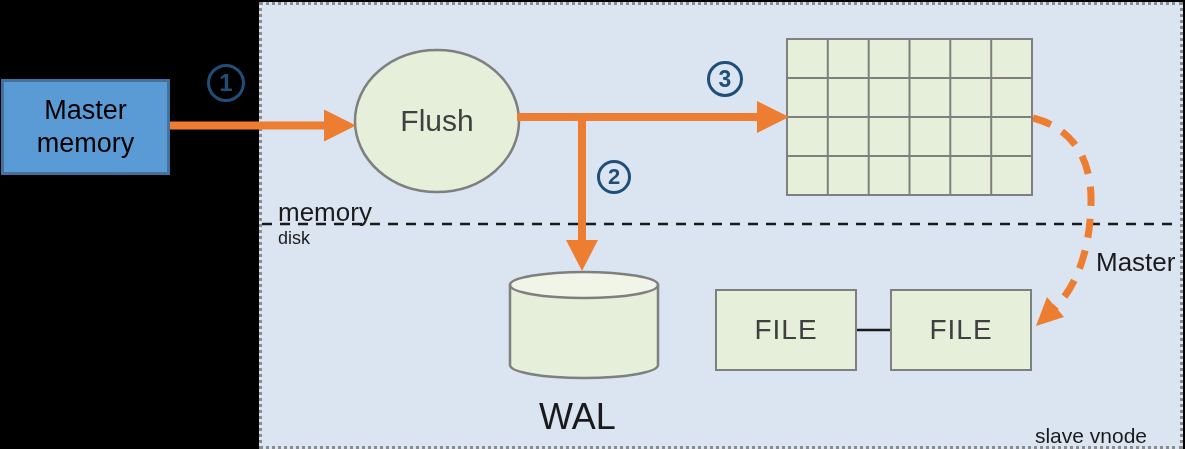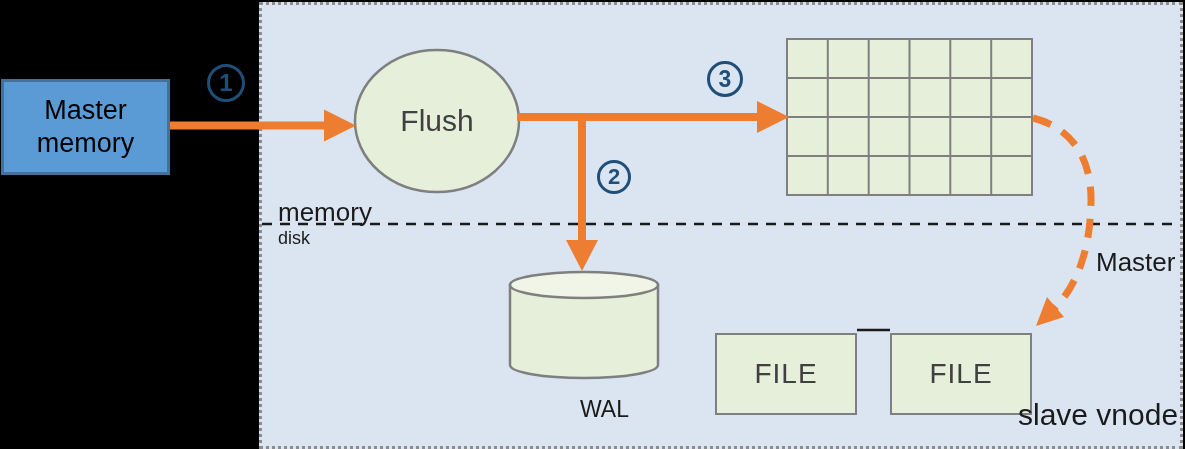--- a/index.html
+++ b/index.html
@@ -71,29 +71,28 @@
     width: 142px; height: 82px;
     background: #e6efda;
     border: 2px solid #7f7f7f;
     box-sizing: border-box;
     display: flex;
     align-items: center;
     justify-content: center;
     font-size: 28px;
     color: #404040;
     letter-spacing: 1px;
-    margin-top: 44px;
   }
   #file-box-1 { left: 715px; }
   #file-box-2 { left: 890px; }
   #memory-label { left: 278px; top: 197px; font-size: 26px; }
   #disk-label   { left: 278px; top: 228px; font-size: 18px; }
-  #wal-label    { left: 539px; top: 396px; width: 90px; text-align: right; font-size: 23px; }
+  #wal-label    { left: 539px; top: 396px; width: 90px; text-align: left; font-size: 36px; }
   #flush-label  { left: 1096px; top: 247px; font-size: 26px; }
-  #slave-vnode-label { left: 1018px; top: 398px; width: 146px; text-align: center; font-size: 30px; }
+  #slave-vnode-label { left: 1018px; top: 424px; width: 146px; text-align: center; font-size: 21px; }
 </style>
 </head>
 <body>
 
 <div id="canvas">
 
   <div id="panel"></div>
 
   <svg id="shape-layer" viewBox="0 0 1185 449" xmlns="http://www.w3.org/2000/svg">
 

